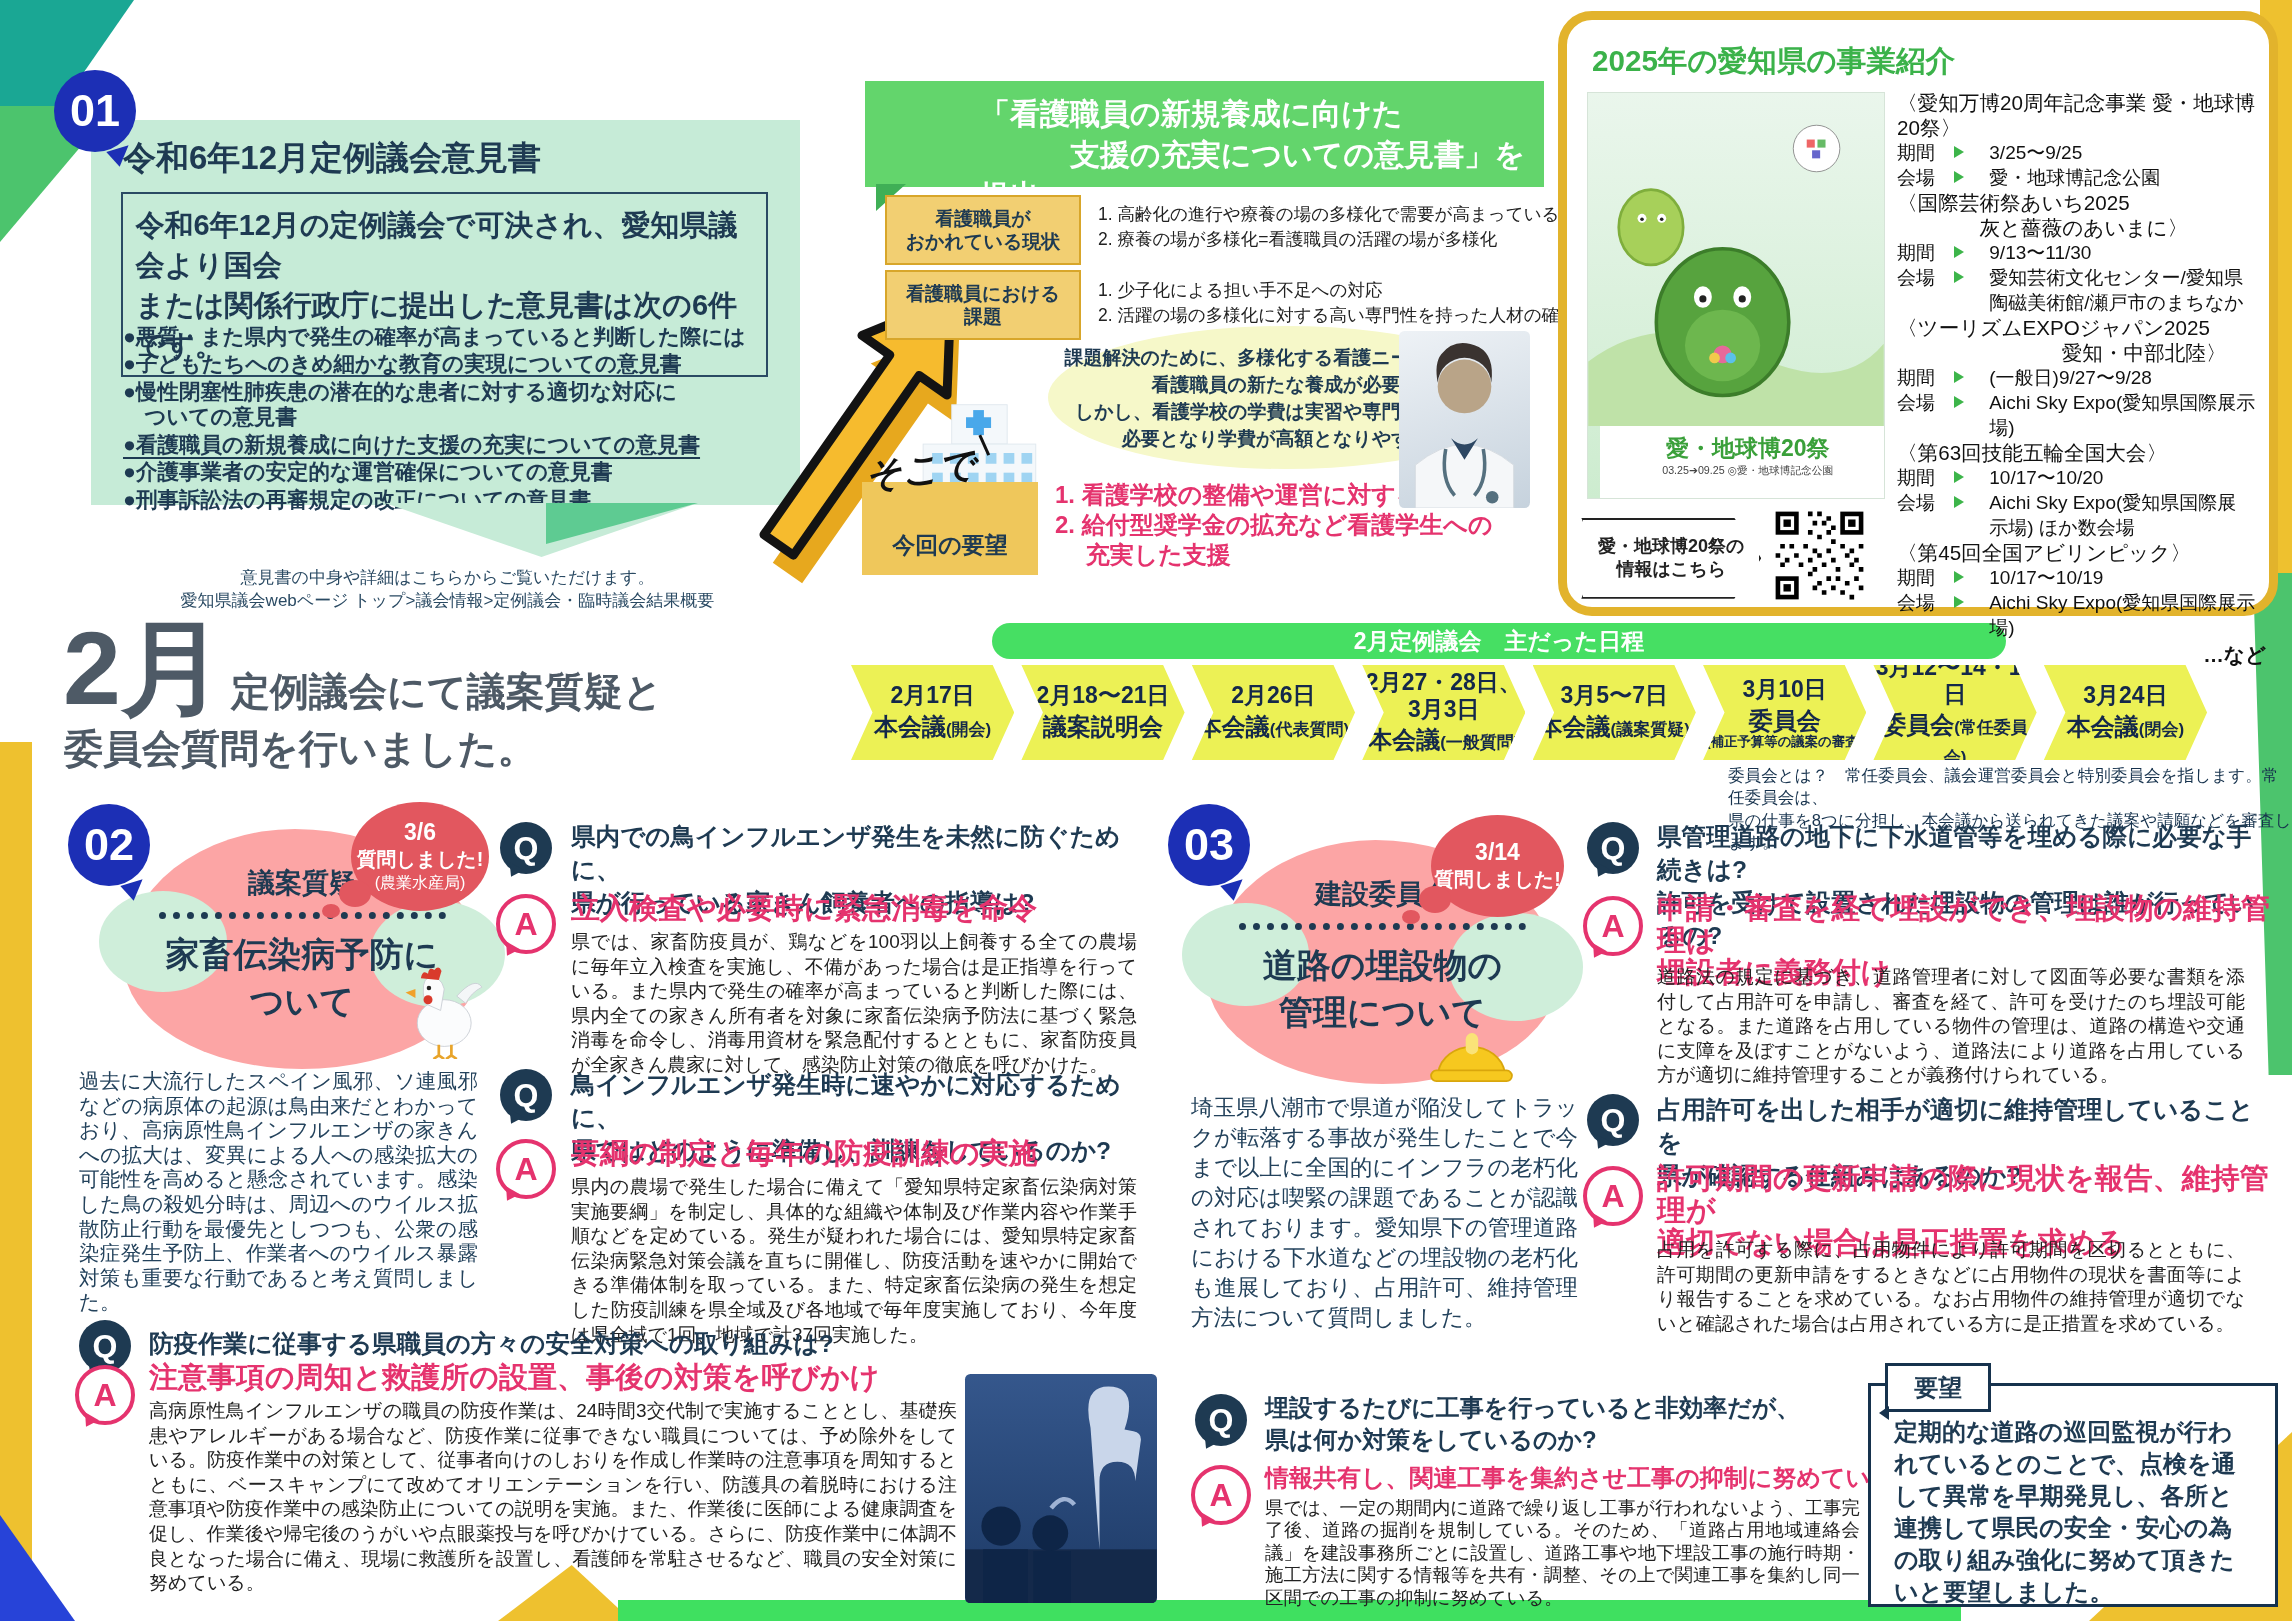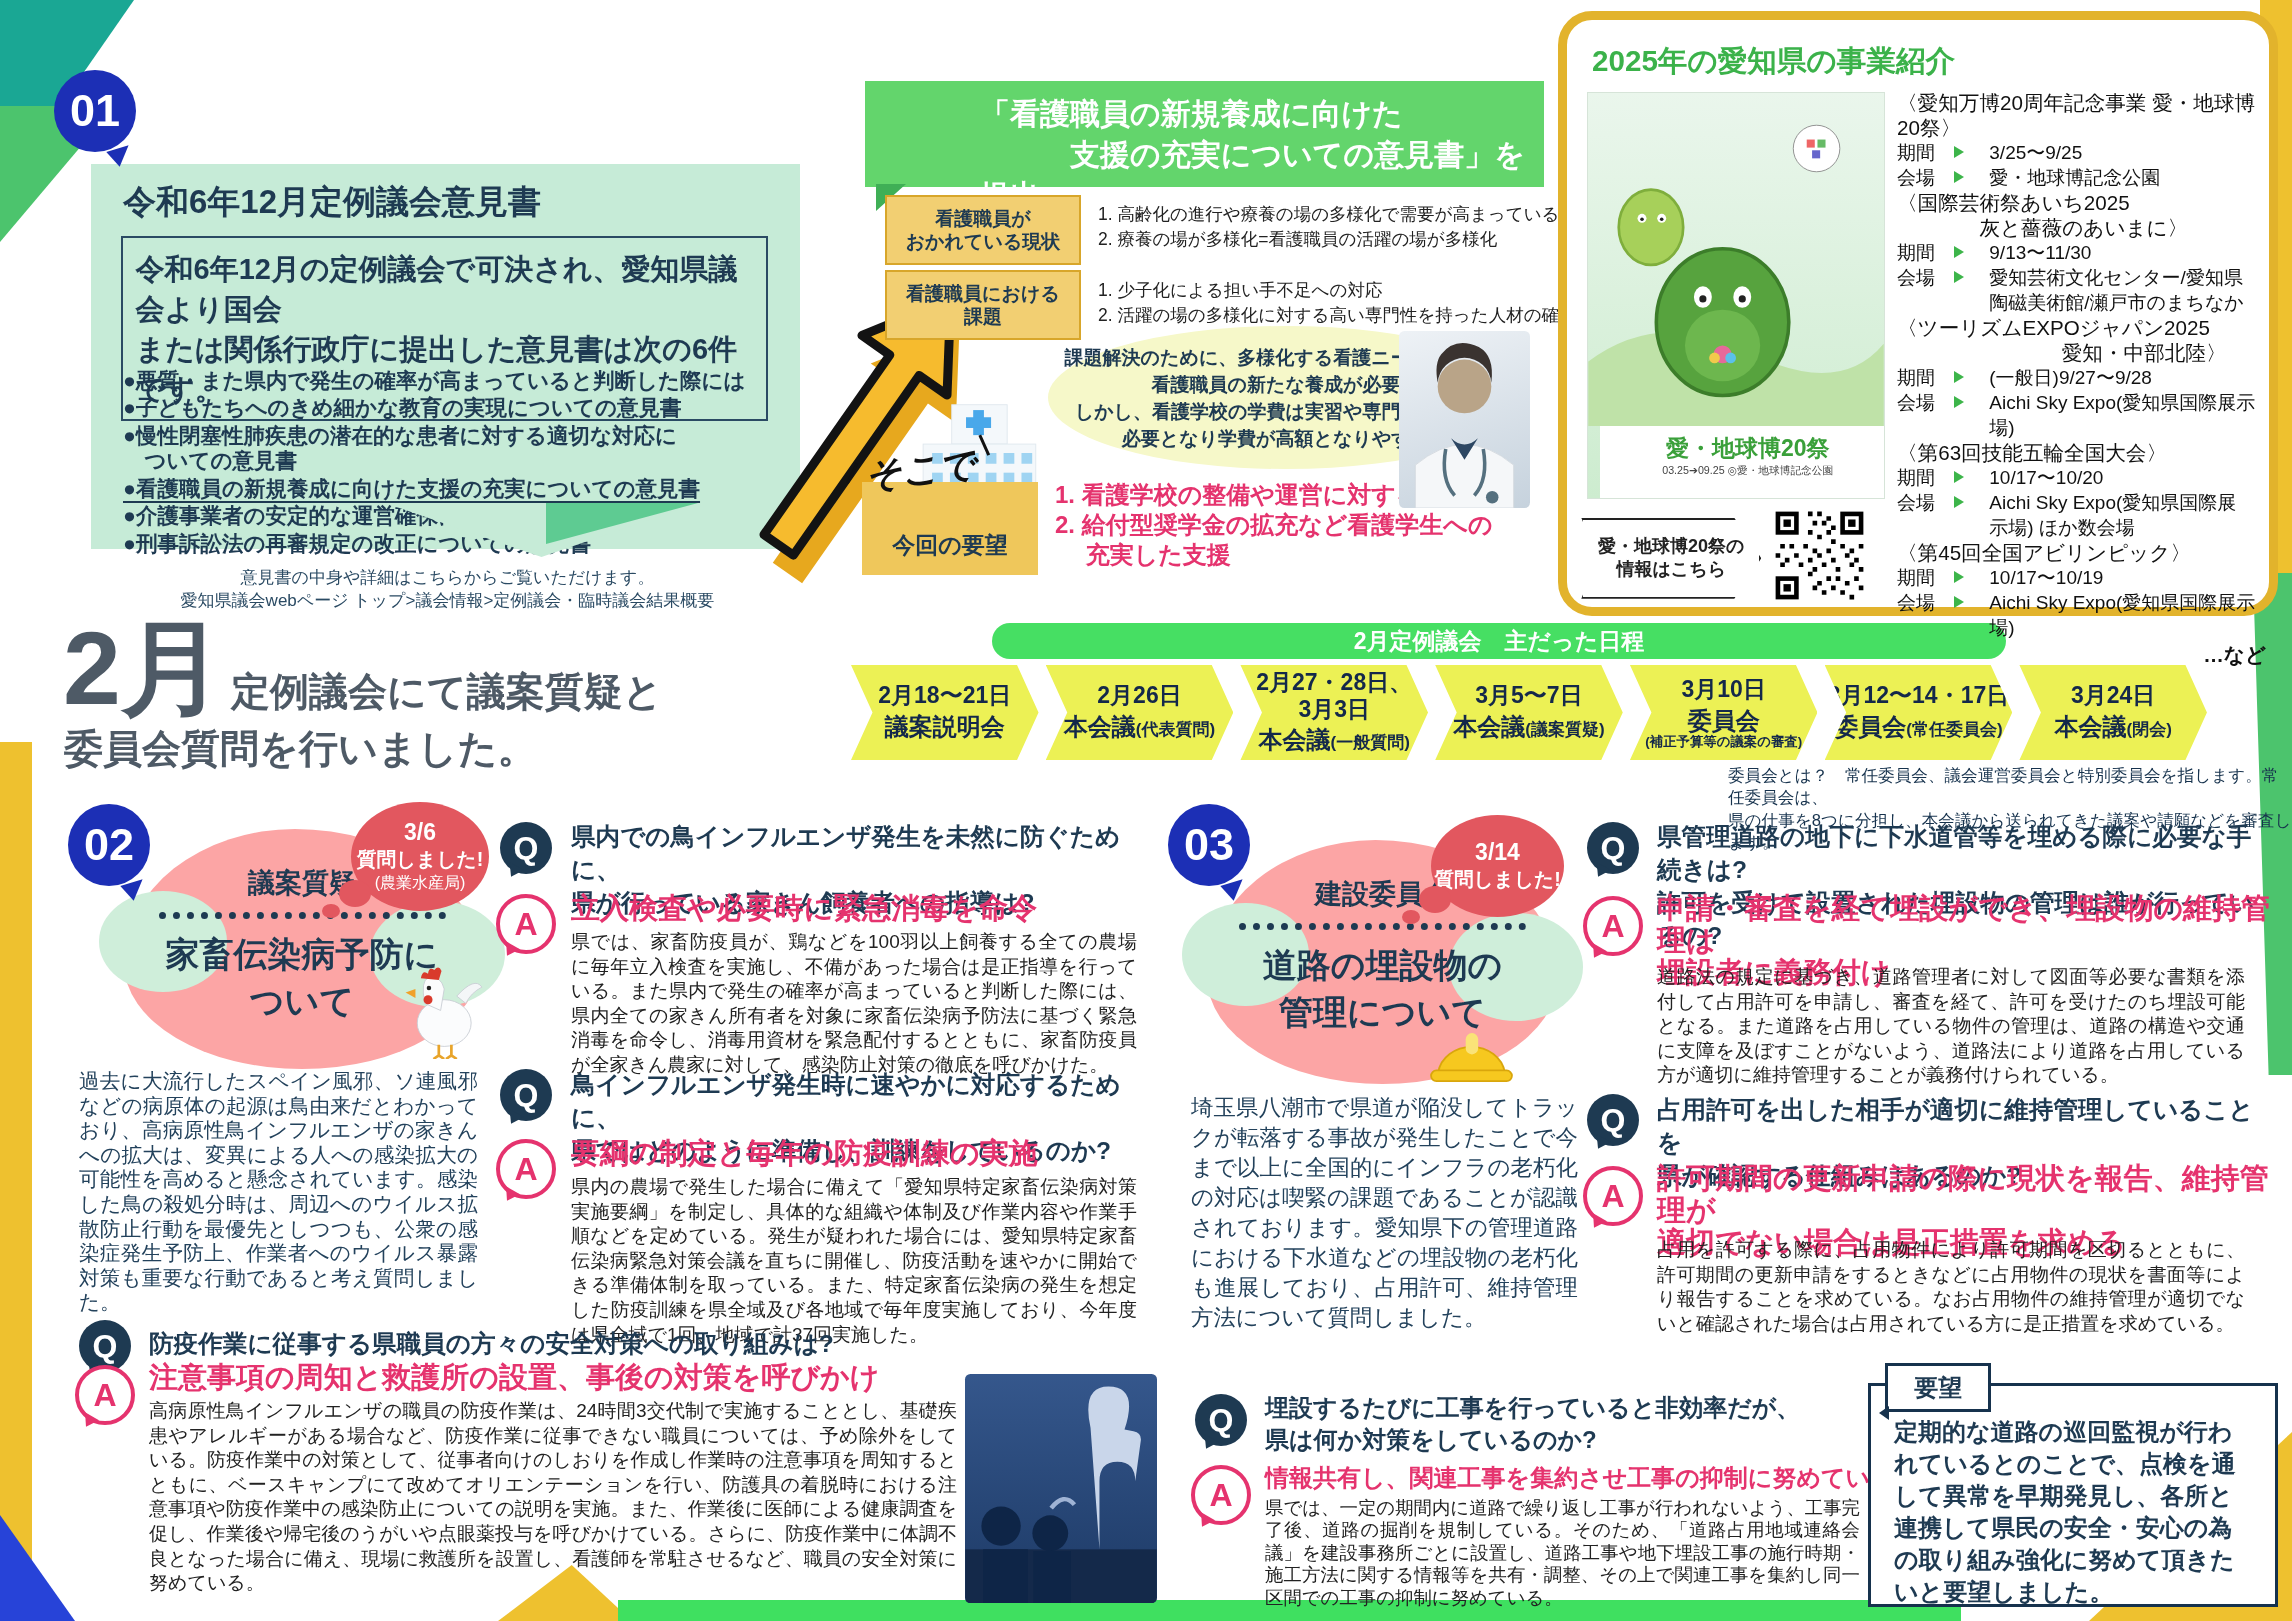--- a/index.html
+++ b/index.html
@@ -42,21 +42,21 @@
          border-top:12.5px solid #1e3a52;transform:rotate(28deg);}
   .aicon{position:absolute;width:52px;height:52px;border-radius:50%;background:#fff;border:4.5px solid #e5336e;
          color:#e5336e;font-weight:bold;font-size:32px;display:flex;align-items:center;justify-content:center;z-index:3;}
   .aicon::after{content:"";position:absolute;left:0px;bottom:-14.3px;border:8px solid transparent;
          border-top:12.5px solid #e5336e;transform:rotate(30deg);}
   .qtext{position:absolute;font-weight:bold;color:#1e3a52;font-size:24.6px;line-height:33px;z-index:2;}
   .ahead{position:absolute;font-weight:bold;color:#e5336e;font-size:29px;line-height:32px;z-index:2;}
   .abody{position:absolute;color:#222;font-size:19px;line-height:24.6px;text-align:justify;z-index:2;}
 
   
-  #panel01{position:absolute;left:91px;top:120px;width:709px;height:385px;background:#c6ebd7;z-index:2;margin-top:44px;}
+  #panel01{position:absolute;left:91px;top:120px;width:709px;height:385px;background:#c6ebd7;z-index:2;}
   #panel01 .p-title{position:absolute;left:32px;top:16px;font-size:33px;font-weight:bold;}
   #panel01 .p-box{position:absolute;left:30px;top:72px;width:618px;border:2.7px solid #2a4a63;
                   padding:10.7px 12.5px;font-size:29px;font-weight:bold;line-height:40px;}
   #panel01 .p-bullets{position:absolute;left:32px;top:202px;width:666px;}
   #panel01 .p-bullets div{font-size:21.5px;font-weight:bold;line-height:25px;margin:2.7px 0;}
   .u{text-decoration:underline;text-underline-offset:4.5px;}
 
   
   #banner{position:absolute;left:865px;top:81px;width:679px;height:106px;background:#63d56c;color:#fff;
           font-size:30px;font-weight:bold;line-height:41px;padding:11.6px 0 0 115px;box-sizing:border-box;z-index:2;}
@@ -350,20 +350,24 @@
   </div>
 
   <div id="tl-month">2月</div>
   <div id="tl-h1">定例議会にて議案質疑と</div>
   <div id="tl-h2">委員会質問を行いました。</div>
   <div id="tl-bar">
       <span>2月定例議会　主だった日程</span>
     </div>
   <div id="steps">
     <div class="step">
+      <div class="step-date pre">2月17日</div>
+      <div class="step-main"><span>本会議</span><span class="step-sub">(開会)</span></div>
+    </div>
+    <div class="step">
       <div class="step-date pre">2月18〜21日</div>
       <div class="step-main"><span>議案説明会</span><span class="step-sub"></span></div>
     </div>
     <div class="step">
       <div class="step-date pre">2月26日</div>
       <div class="step-main"><span>本会議</span><span class="step-sub">(代表質問)</span></div>
     </div>
     <div class="step">
       <div class="step-date pre">2月27・28日、
 3月3日</div>

